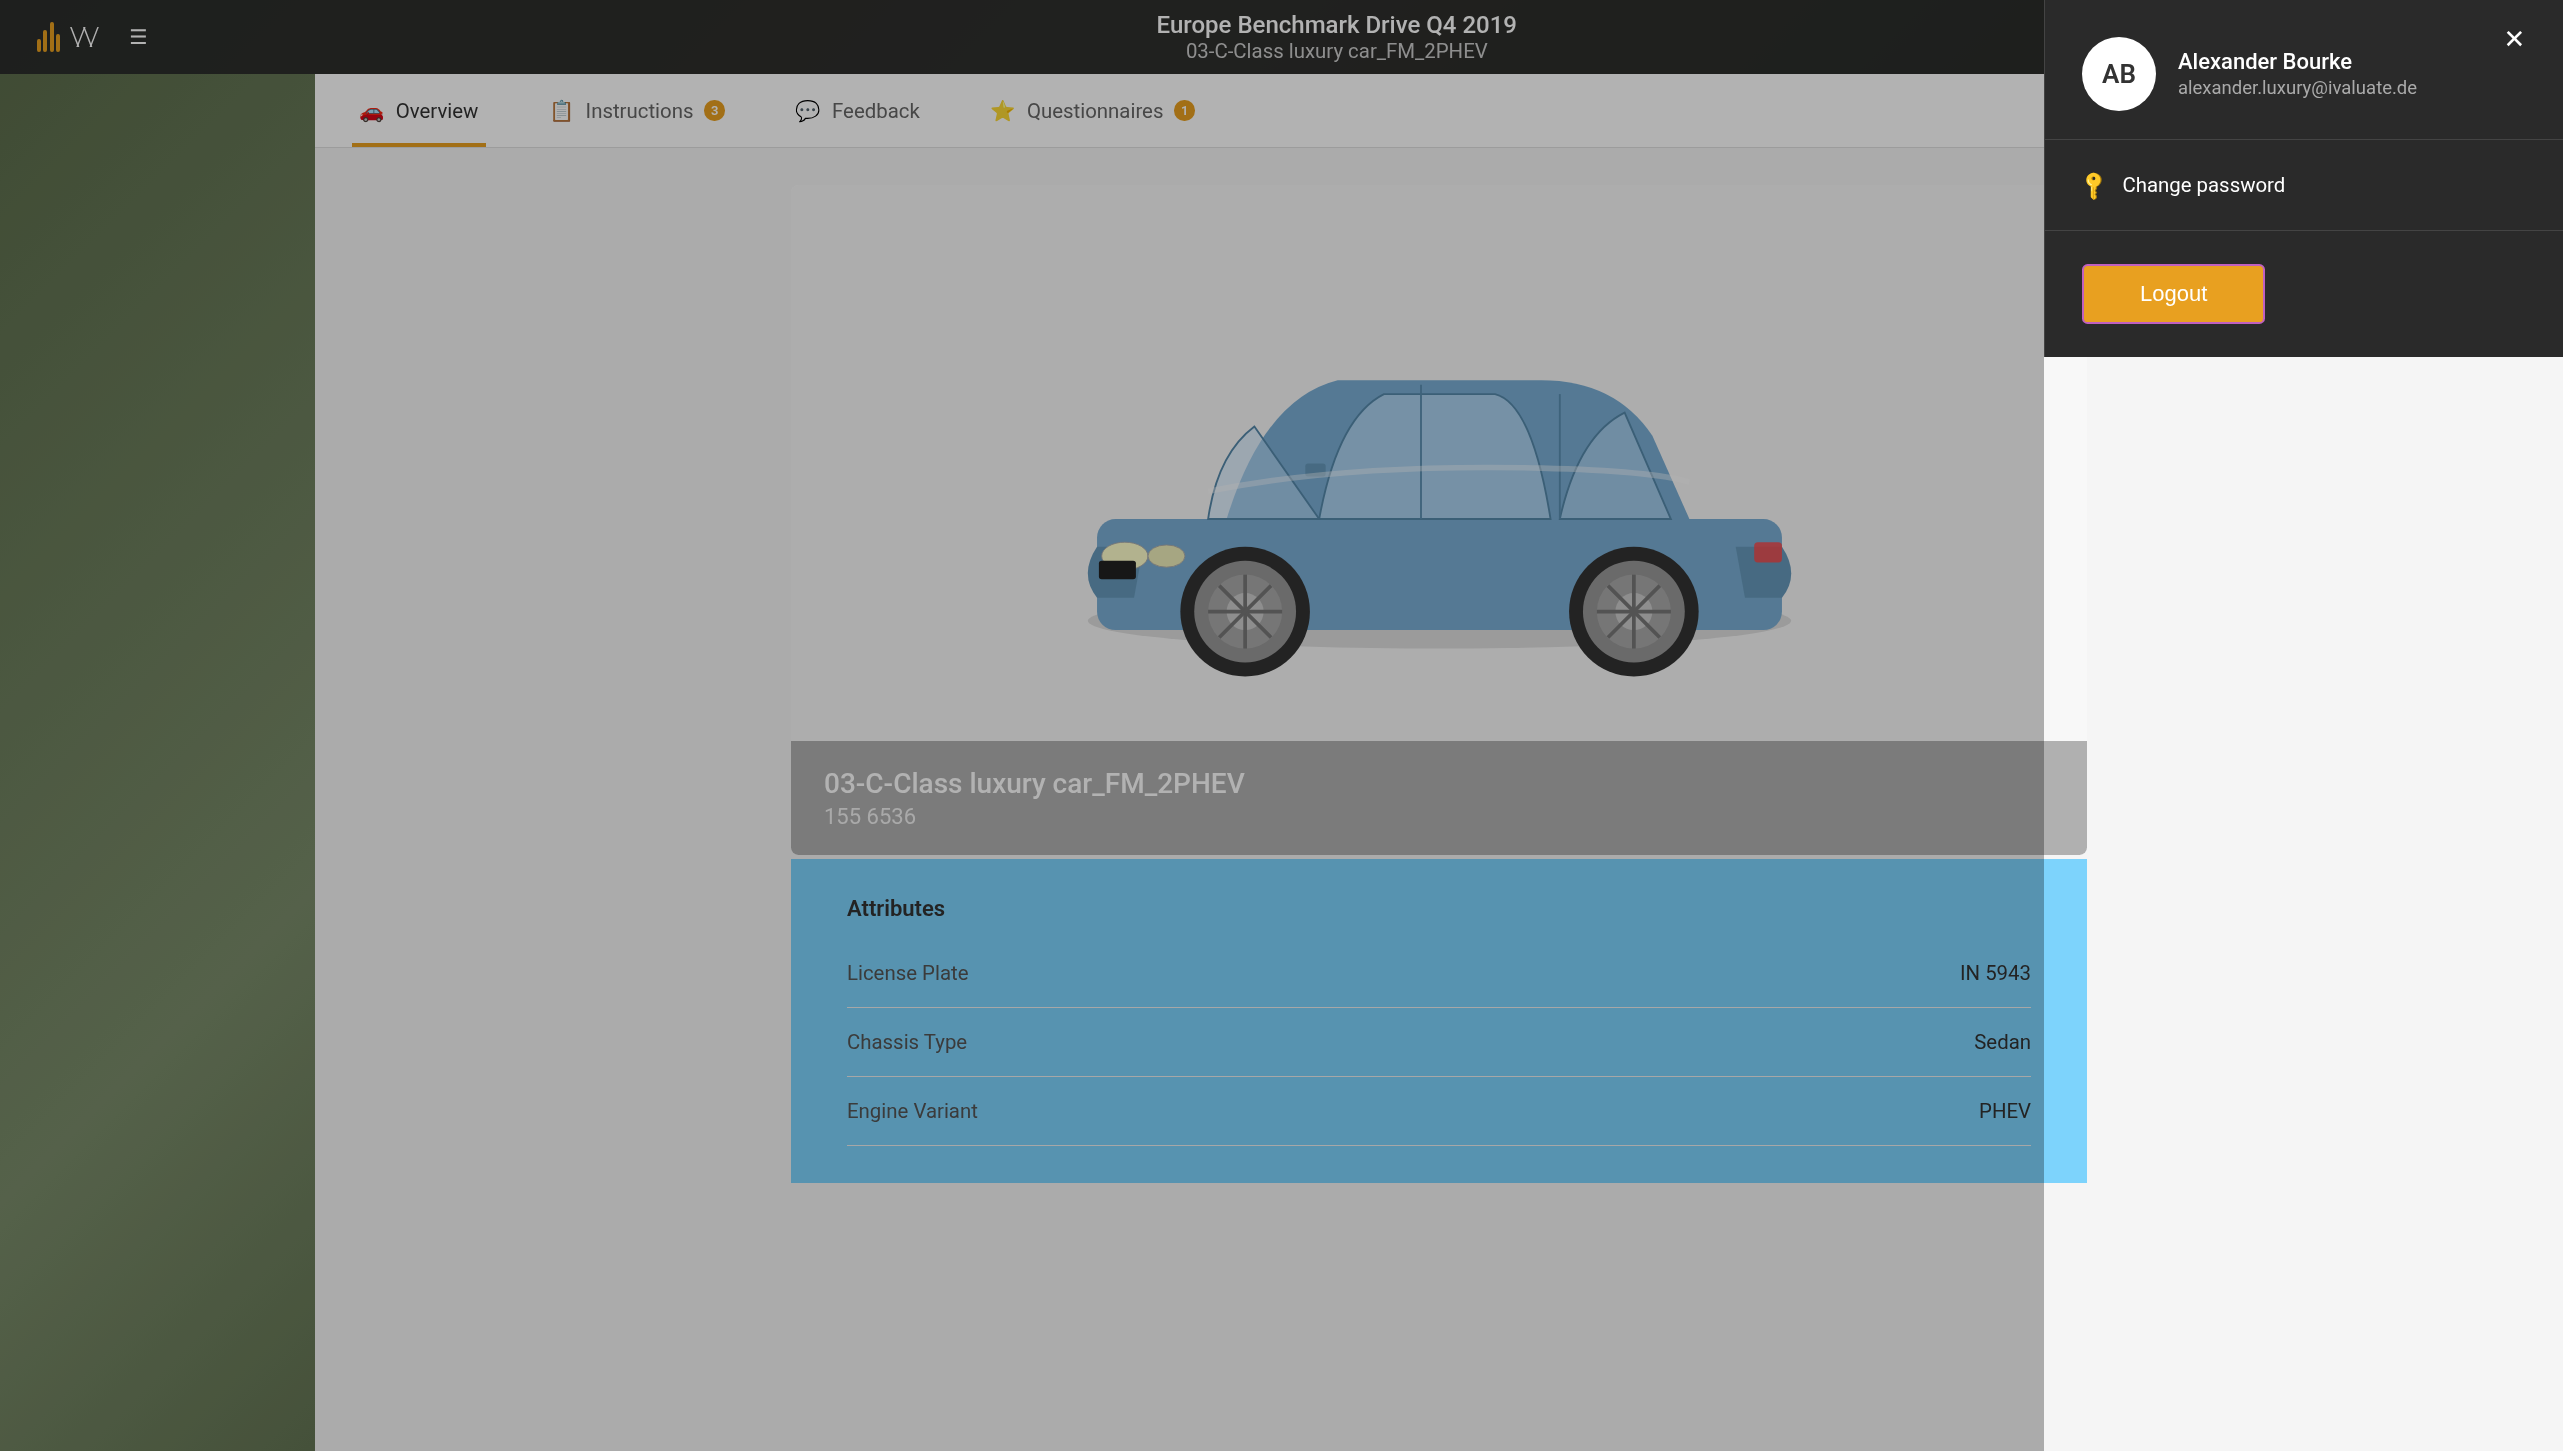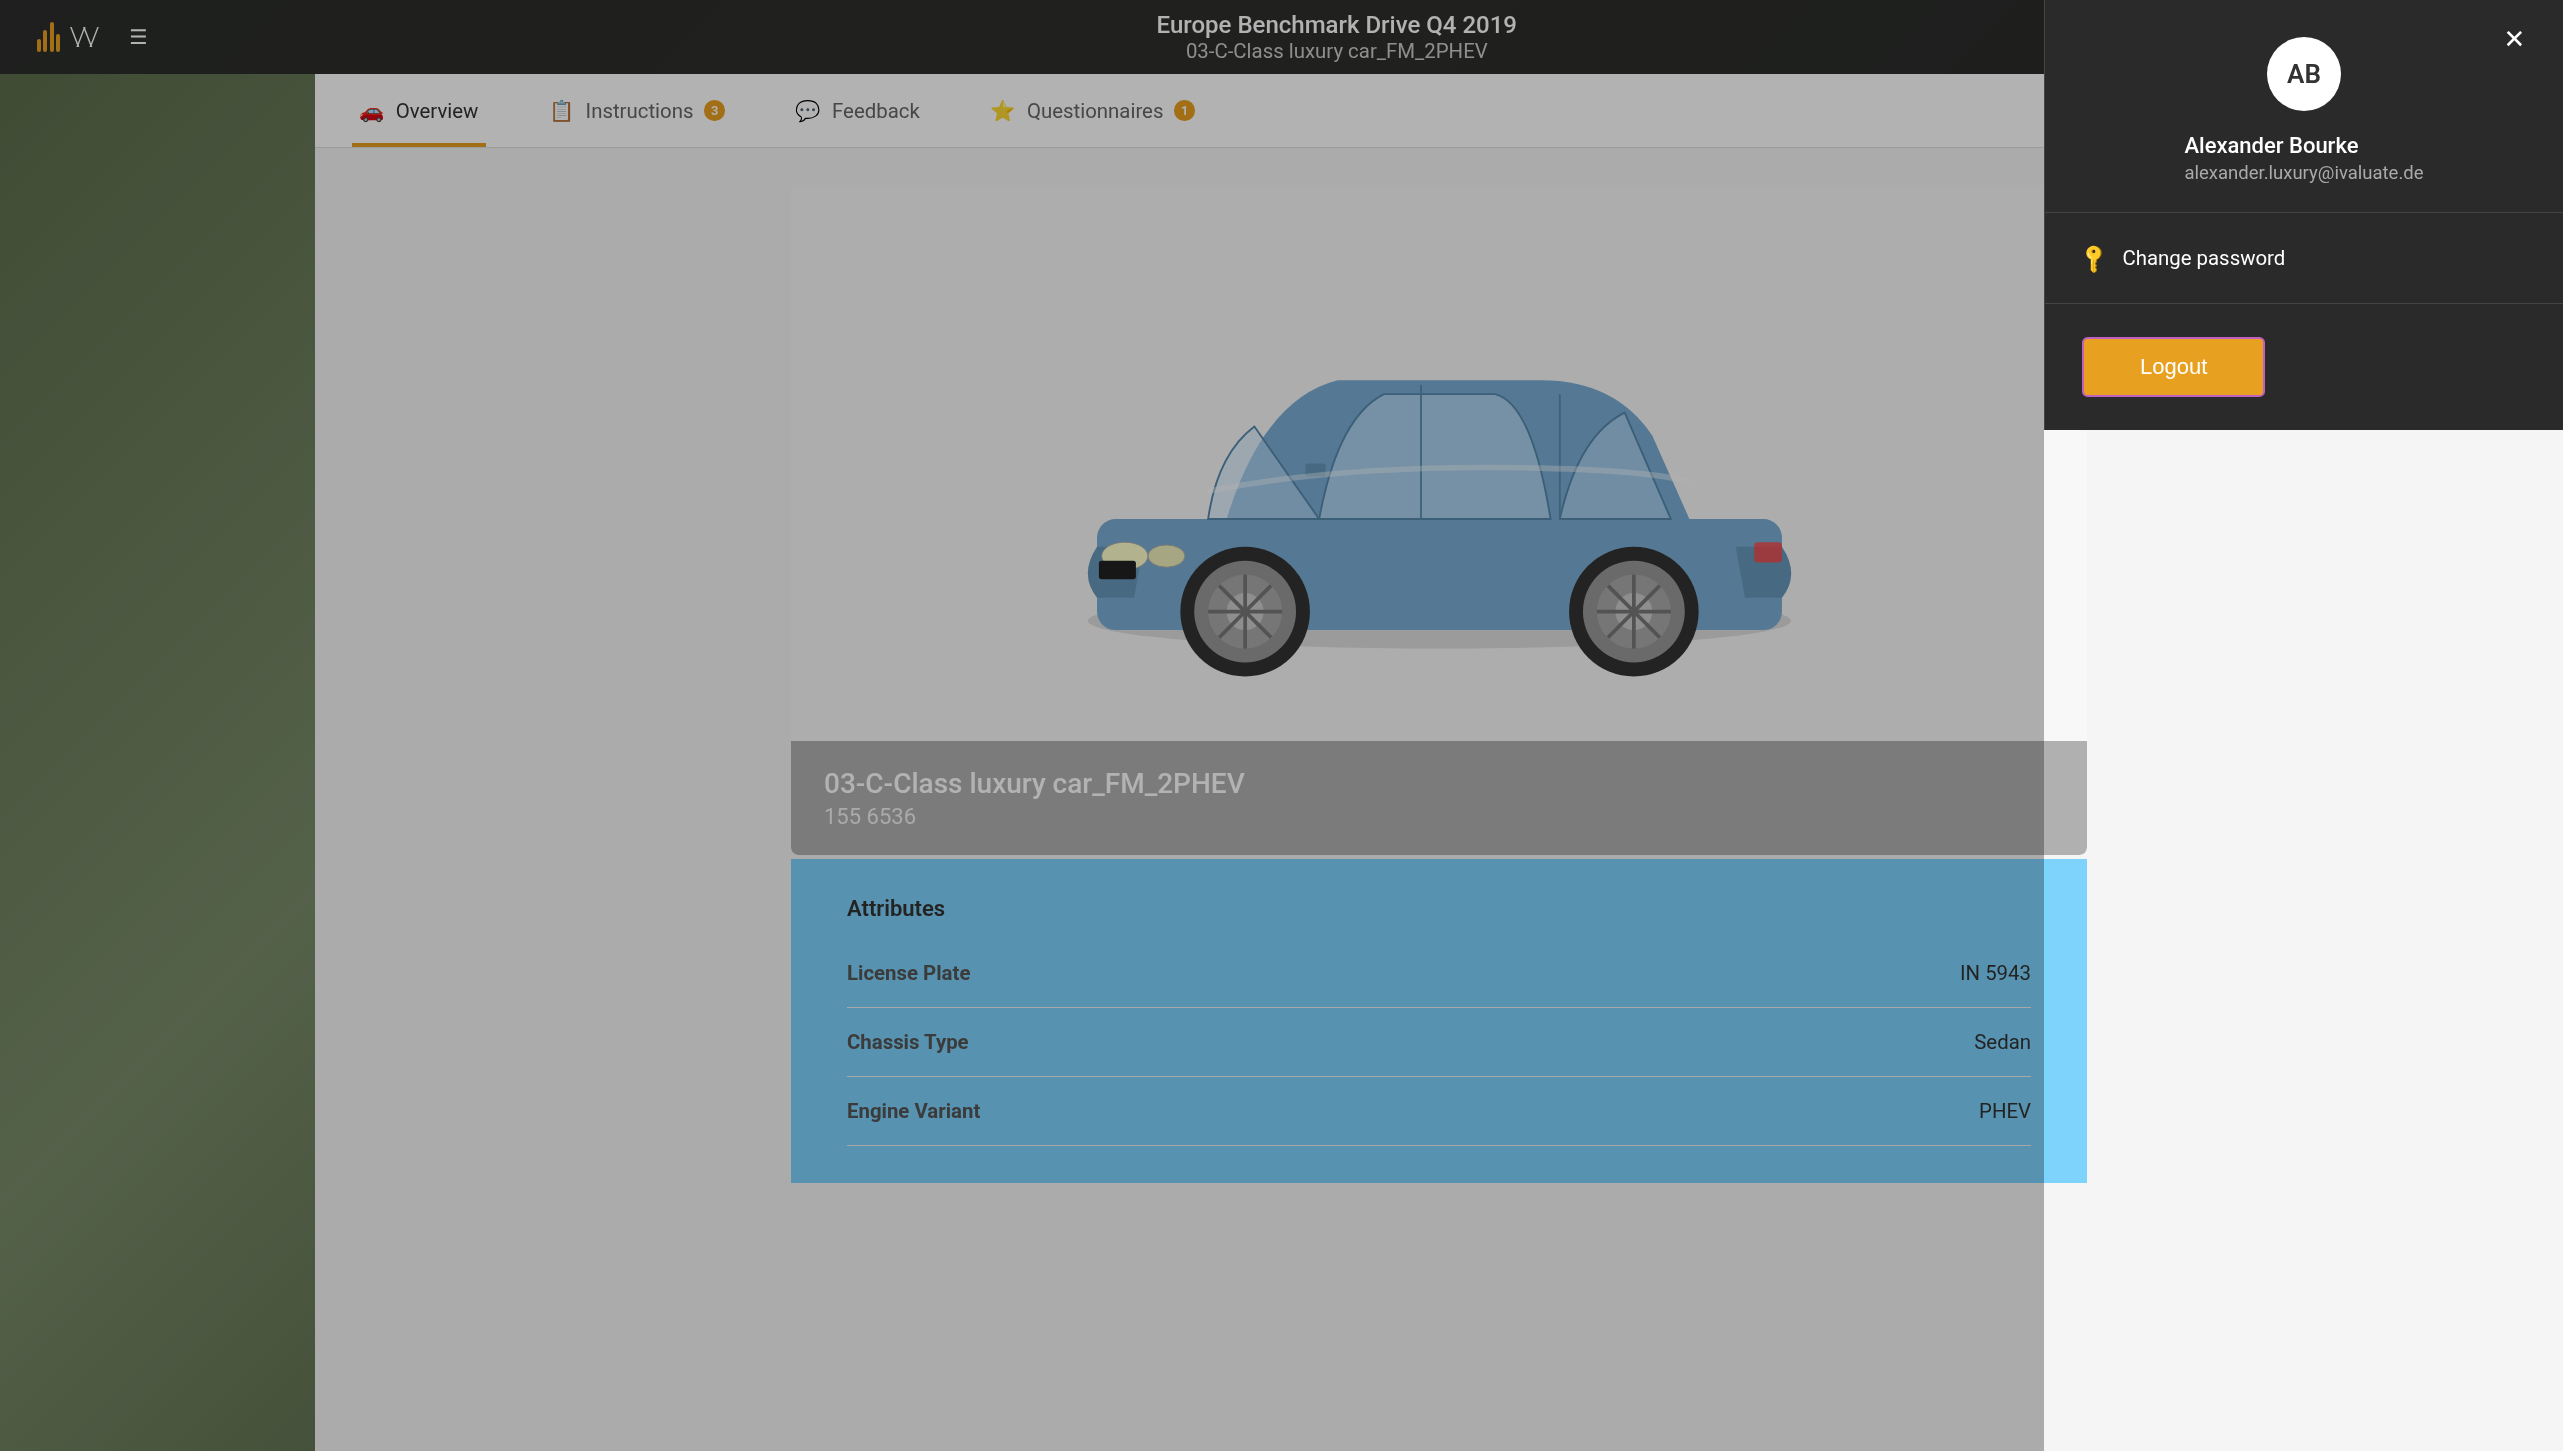--- a/index.html
+++ b/index.html
@@ -201,21 +201,20 @@
     .attribute-row {
       display: flex;
       justify-content: space-between;
       align-items: center;
       padding: 22px 0;
       border-bottom: 0.9px solid #f0f0f0;
       font-size: 20.4px;
     }
     .attribute-label {
       color: #555;
-      font-weight: bold;
     }
     .attribute-value {
       color: #333;
       font-weight: 400;
     }
 
     
     .right-panel {
       position: absolute;
       top: 0;
@@ -237,21 +236,20 @@
       display: flex;
       align-items: center;
       justify-content: center;
     }
     .user-info {
       display: flex;
       align-items: center;
       gap: 22px;
       padding: 37px 37px 28px 37px;
       border-bottom: 0.9px solid #444;
-      flex-direction: column;
     }
     .avatar {
       width: 74px;
       height: 74px;
       background: white;
       border-radius: 50%;
       display: flex;
       align-items: center;
       justify-content: center;
       font-size: 26px;

